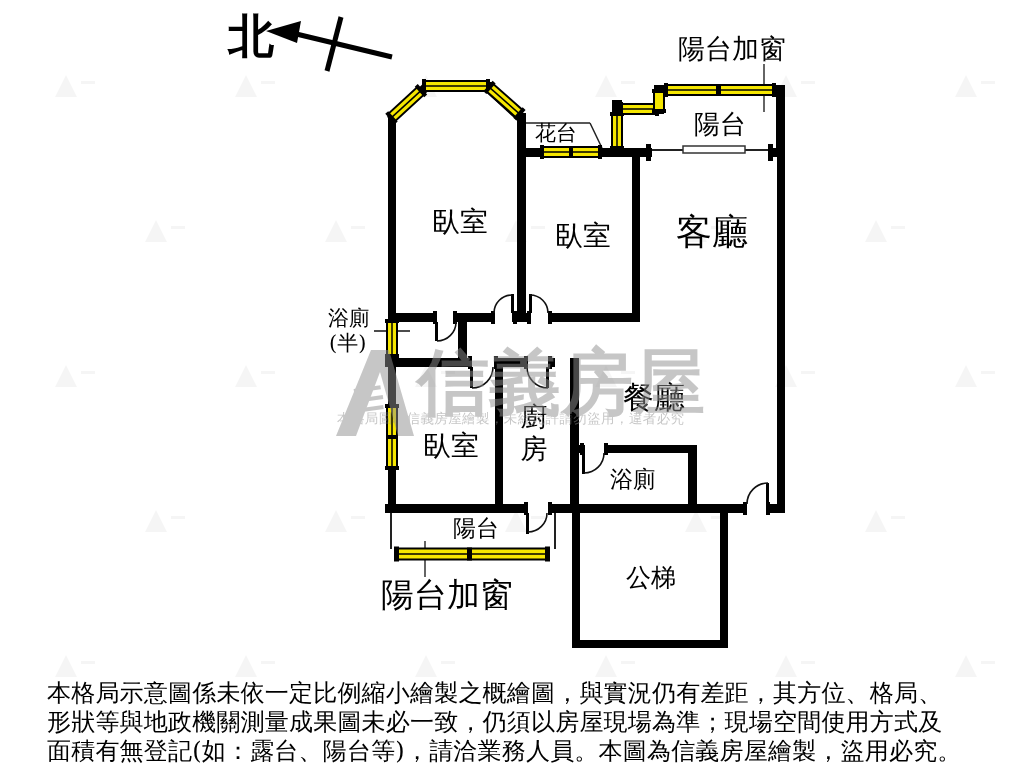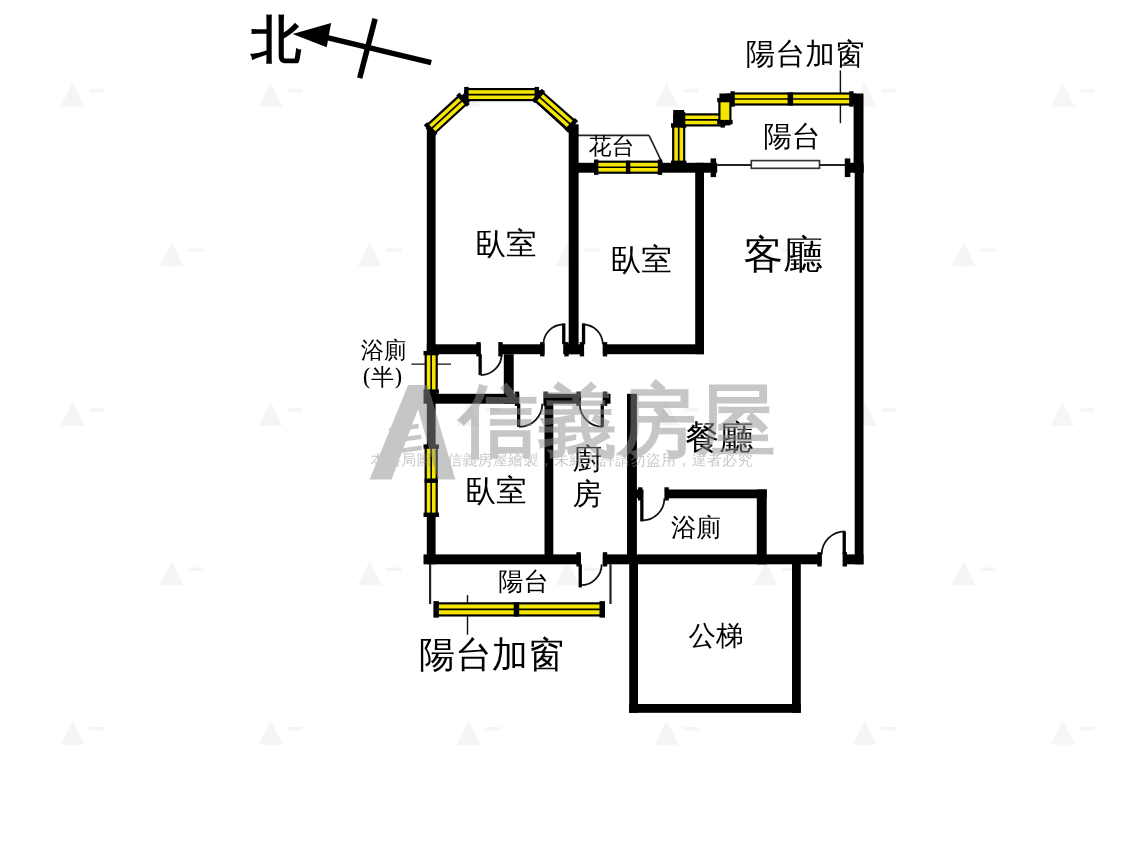--- a/index.html
+++ b/index.html
@@ -292,14 +292,19 @@
     </g>
 
     <g>
       <text class="lbl s46" x="228" y="52">北</text>
       <line class="compassline" x1="392" y1="57" x2="288" y2="32"></line>
       <polygon class="compasshead" points="266,31 301,21 297,43"></polygon>
       <line class="compassline" x1="341" y1="17" x2="327" y2="71"></line>
     </g>
   </svg>
 
+  <div class="disclaimer">
+    <div>本格局示意圖係未依一定比例縮小繪製之概繪圖，與實況仍有差距，其方位、格局、</div>
+    <div>形狀等與地政機關測量成果圖未必一致，仍須以房屋現場為準；現場空間使用方式及</div>
+    <div>面積有無登記(如：露台、陽台等)，請洽業務人員。本圖為信義房屋繪製，盜用必究。</div>
+  </div>
 
 </div>
 
 </body></html>

